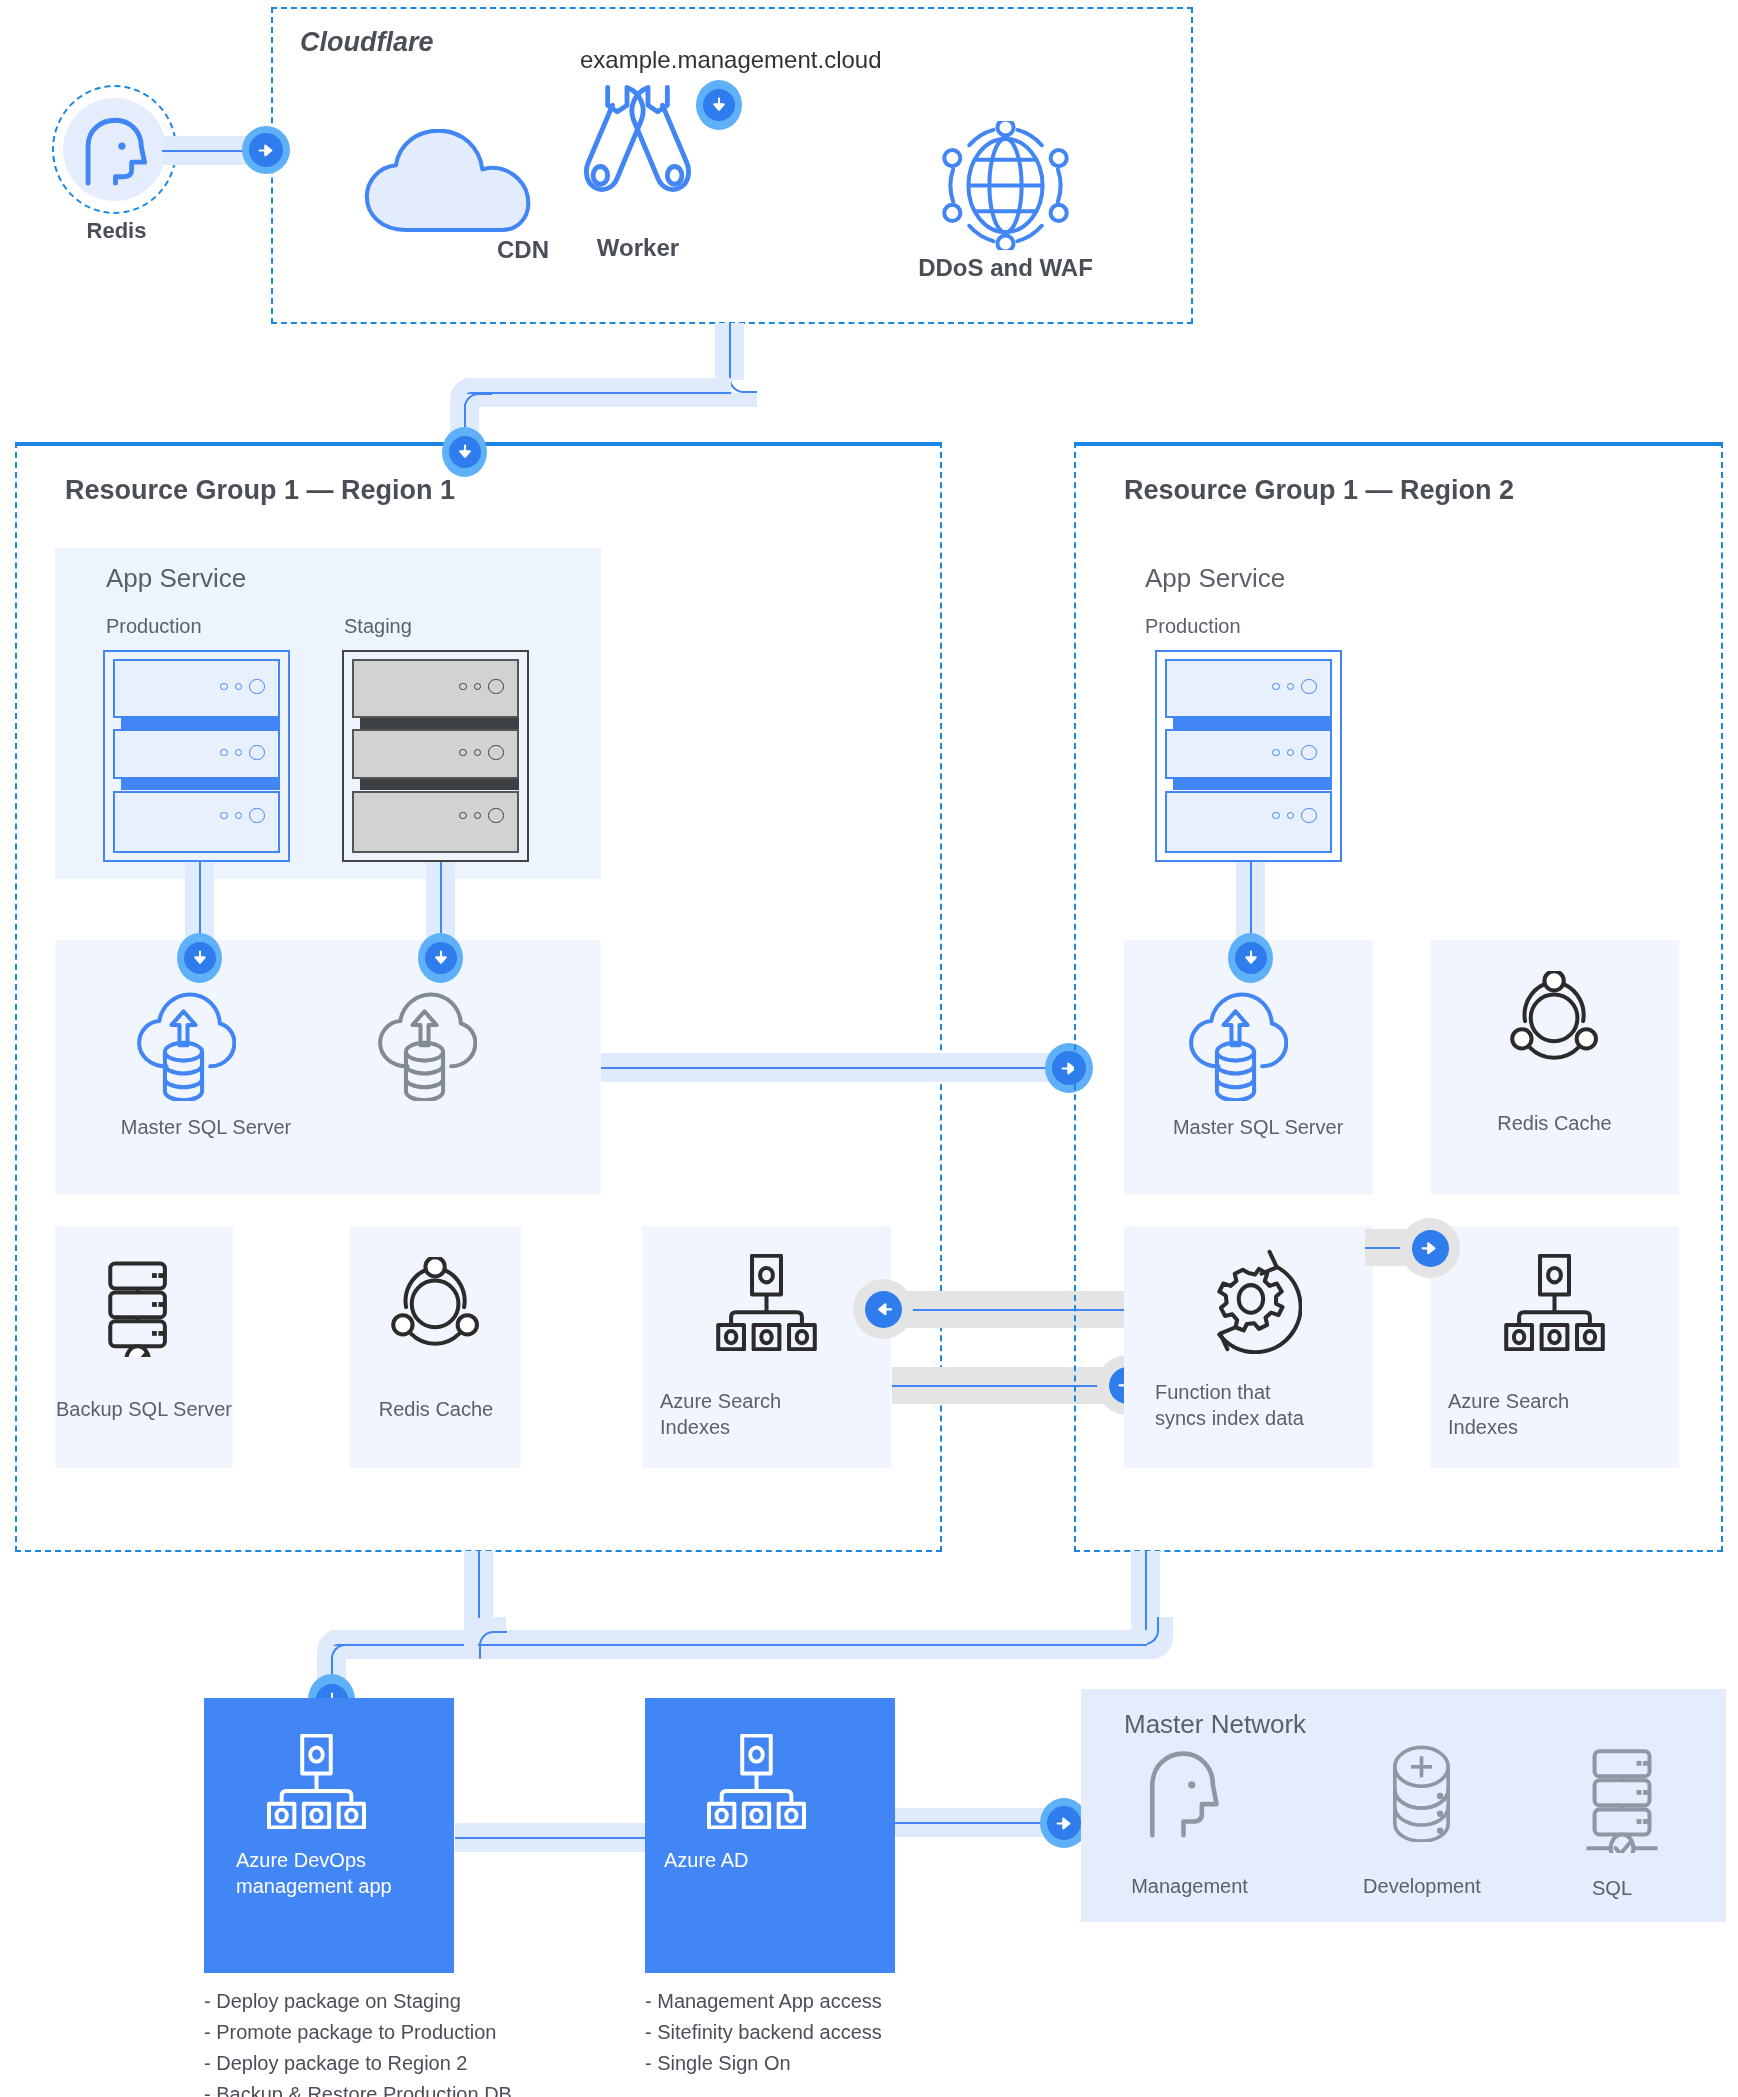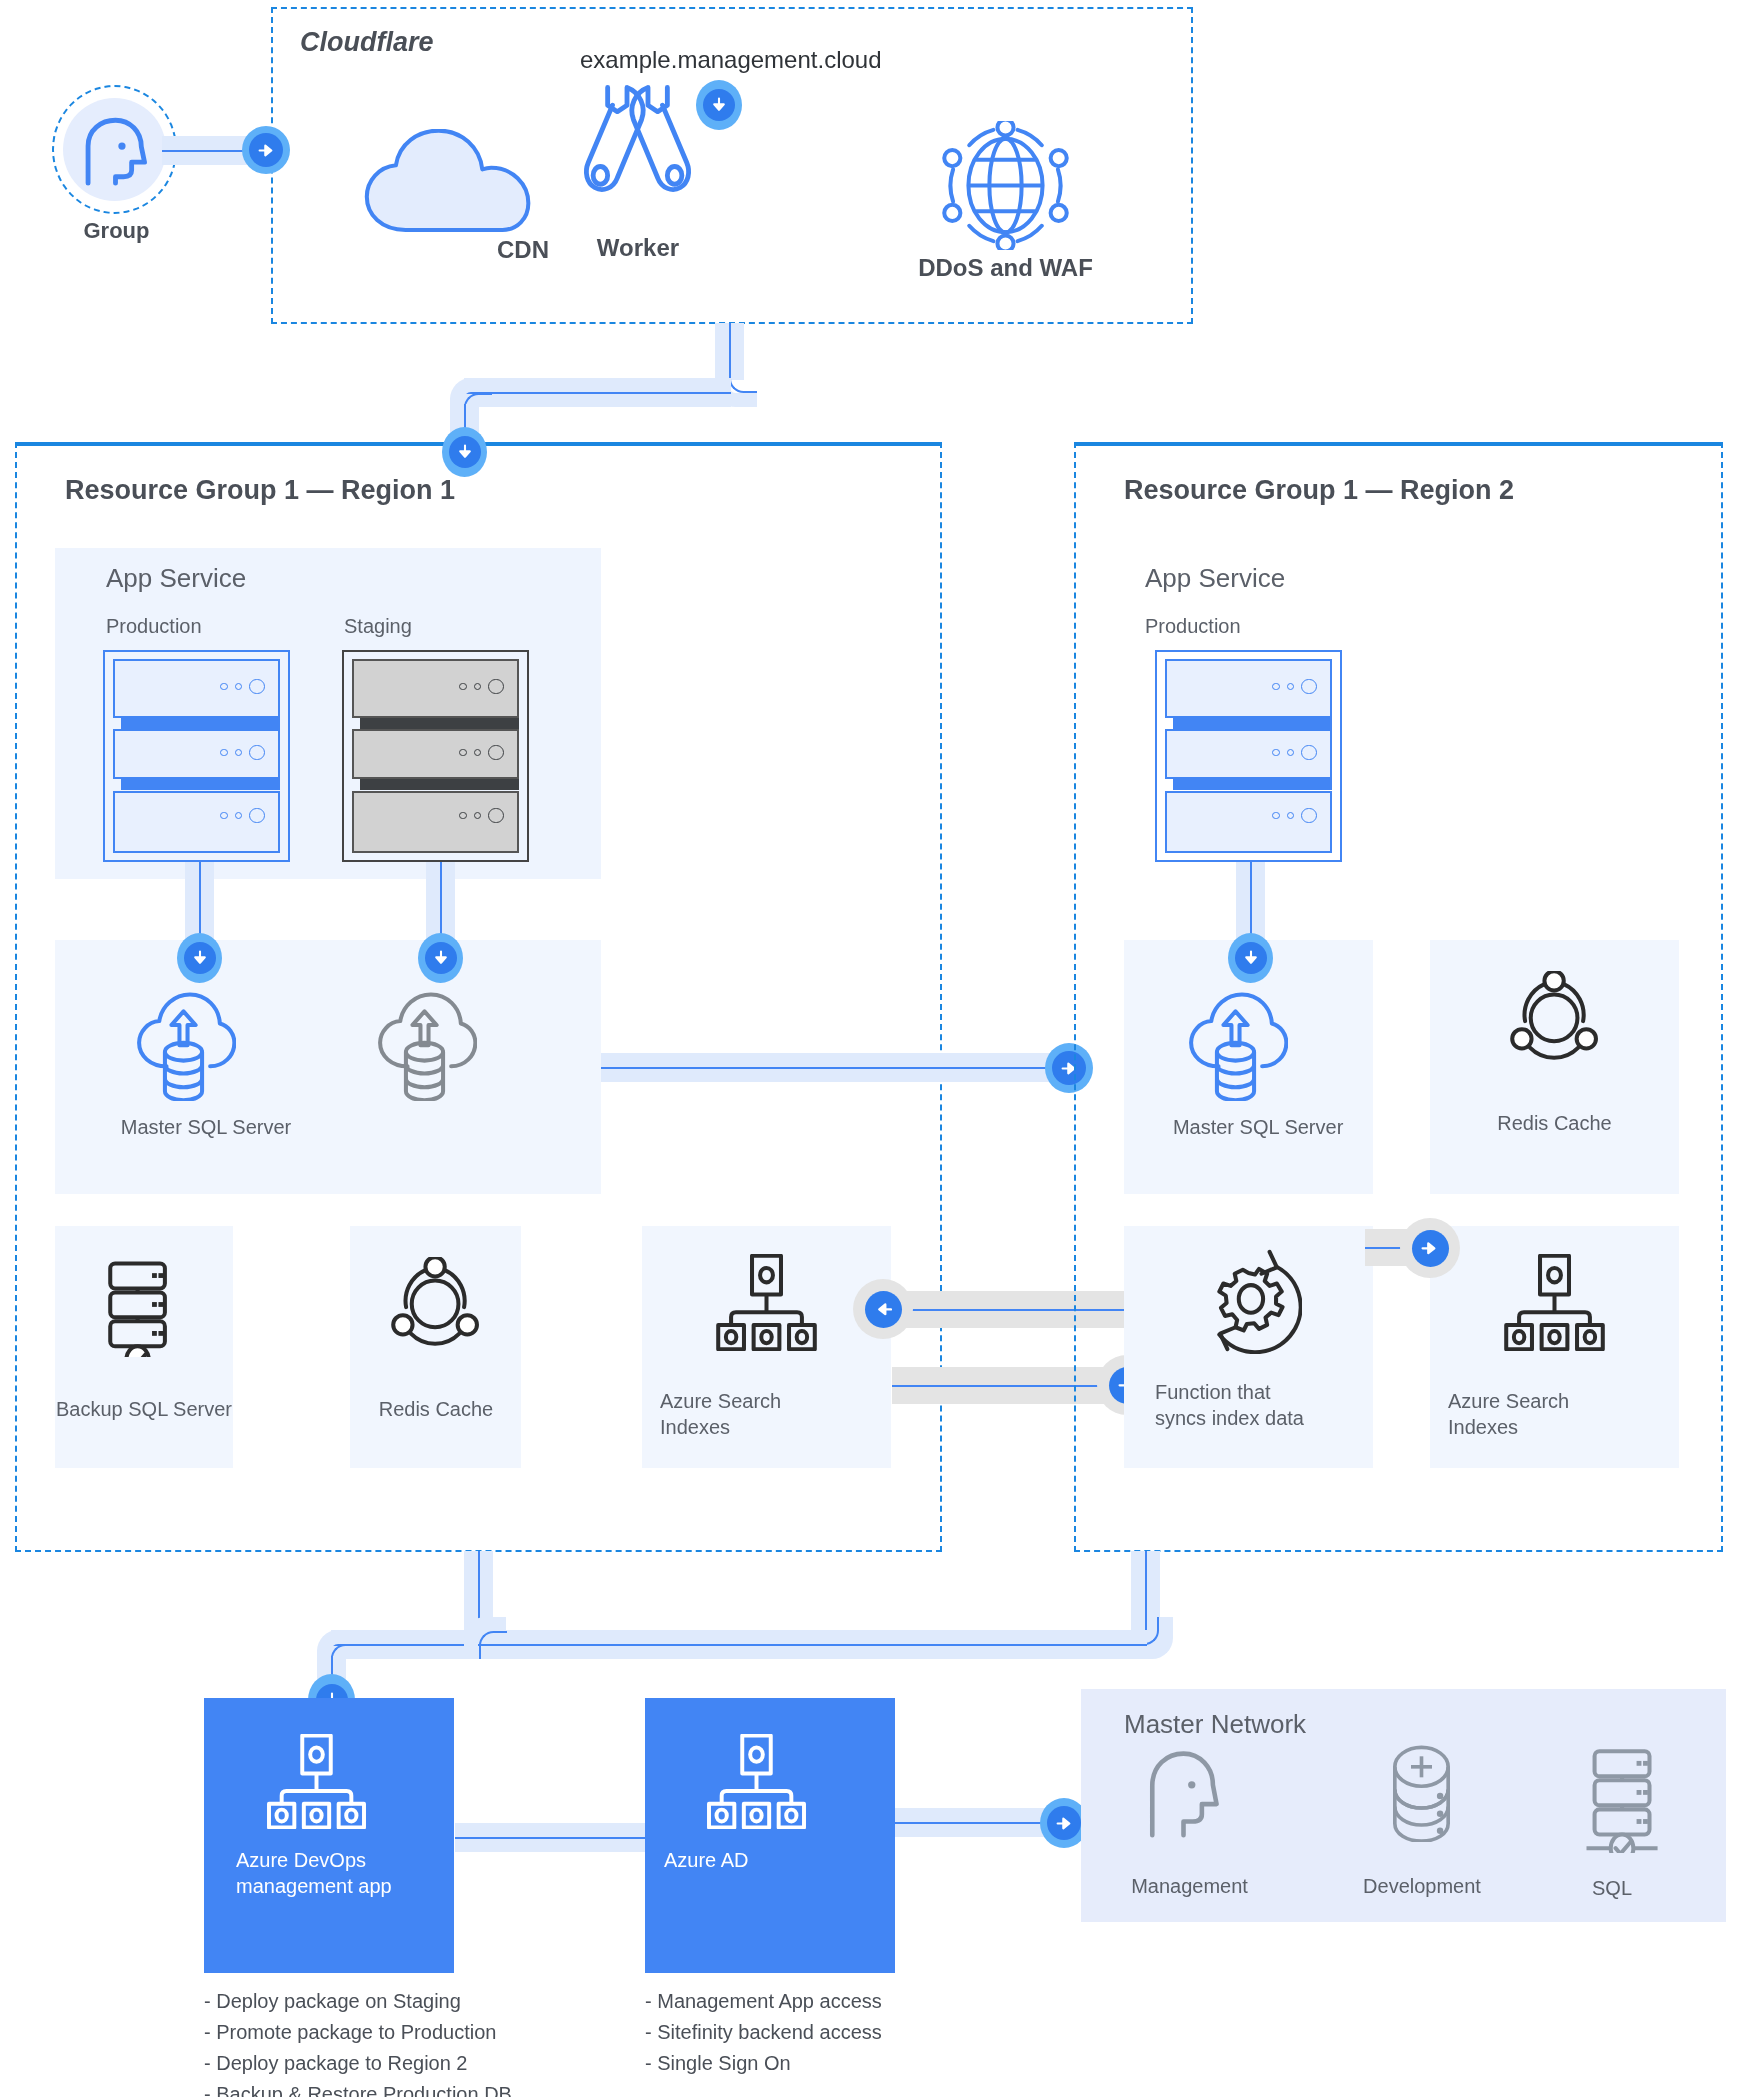--- a/index.html
+++ b/index.html
@@ -156,21 +156,21 @@
   <div class="abs" style="left:8px;top:0;width:125px;height:129px;border:2.4px dashed #1a86e0;border-radius:50%;box-sizing:border-box;"></div>
   <div class="abs" style="left:19.4px;top:13px;width:103px;height:103px;border-radius:50%;background:#e5edfd;"></div>
   <span style="position:absolute;left:36px;top:32px;">
     <svg width="71" height="71" viewBox="0 0 88 88">
       <g fill="none" stroke="#4285f4" stroke-width="6" stroke-linejoin="round" stroke-linecap="round">
         <path d="M10 82 L10 36 C10 16 26 4 44 4 C62 4 76 18 76 37 L80 56 L64 56 L64 66 C64 72 60 74 54 74 L44 74 L44 82"></path>
       </g>
       <circle cx="52" cy="36" r="4.5" fill="#4285f4"></circle>
     </svg>
   </span>
-  <div class="label-bold abs" style="left:0;top:133px;width:145px;text-align:center;font-size:22px;">Group</div>
+  <div class="label-bold abs" style="left:0;top:133px;width:145px;text-align:center;font-size:22px;">Redis</div>
 </div>
 
 <div class="conn-h" style="left:162px;top:136px;width:105px;height:29px;">
     <div class="ln"></div>
   </div>
 <div class="arrow" style="left:242px;top:126px;width:48px;height:48px;">
   <div class="core" style="width:34px;height:34px;">
     <svg width="17" height="17" viewBox="0 0 21 21">
         <path d="M2 10.5 L13 10.5 M9 4.5 L16.5 10.5 L9 16.5 Z" fill="#fff" stroke="#fff" stroke-width="2.6" stroke-linejoin="round" stroke-linecap="round"></path>
       </svg>

